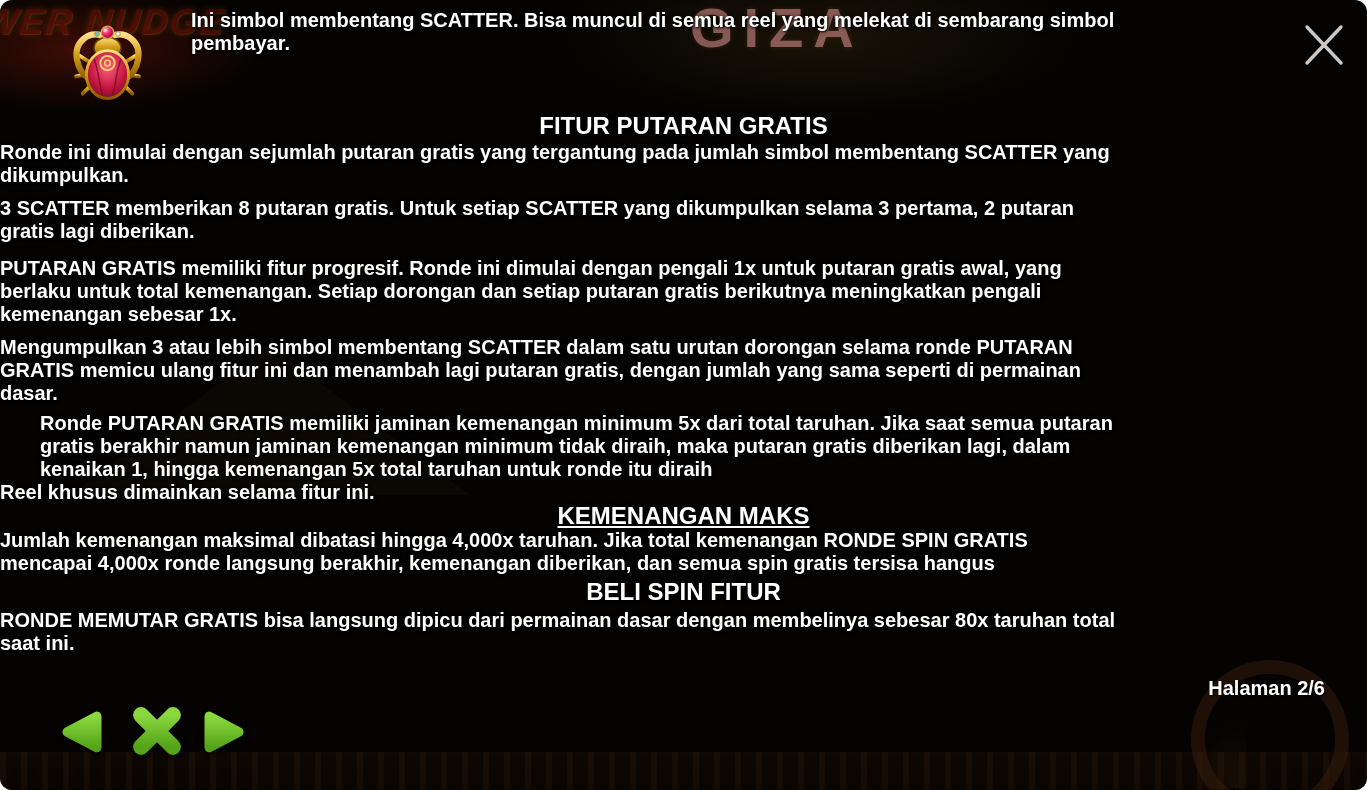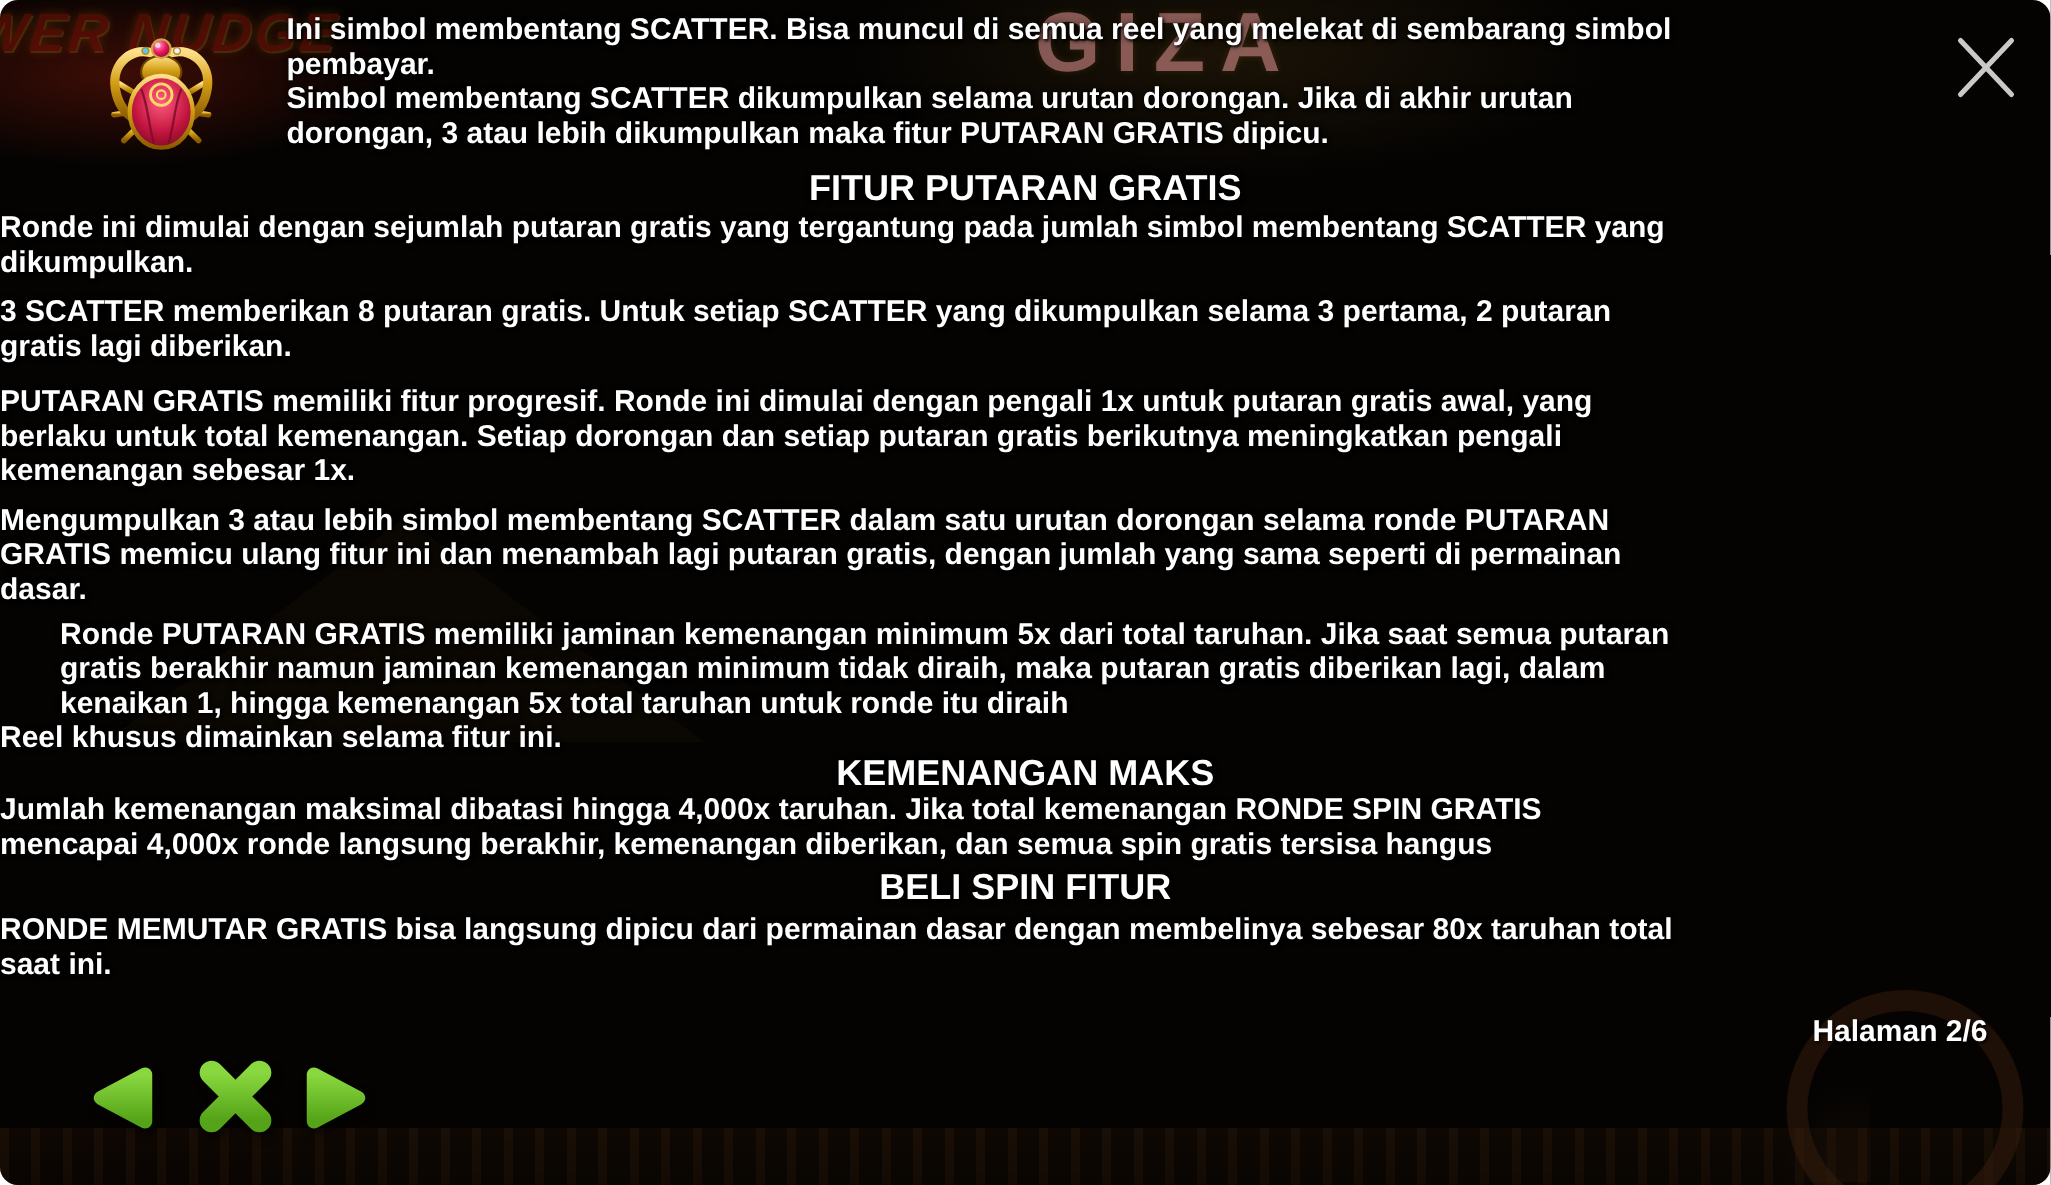--- a/index.html
+++ b/index.html
@@ -40,21 +40,21 @@
 
   .intro{display:flex;align-items:flex-start;padding:9px 20px 0 55px;height:101px;position:relative;z-index:2;gap:29px;}
   .intro-icon{width:105px;height:88px;margin-top:12px;flex:none;}
   .intro-text{margin-left:2px;}
 
   .mt-h1{margin-top:1px;}
   .mt-g1{margin-top:10px;}
   .mt-g2{margin-top:14px;}
   .mt-g3{margin-top:10px;}
   .mt-g4{margin-top:7px;padding-left:40px;}
-  .mt-h2{margin-top:-3px;}
+  .mt-h2{margin-top:-3px;text-decoration:underline;}
   .mt-p2{margin-top:-2px;}
   .mt-h3{margin-top:2px;}
   .mt-p3{margin-top:2px;}
 
   
   .close-top{position:absolute;top:22px;right:20px;width:46px;height:46px;cursor:pointer;
     background:none;border:none;padding:0;z-index:5;}
   .nav-btn{position:absolute;cursor:pointer;background:none;border:none;padding:0;z-index:5;
     filter:drop-shadow(2px 4px 3px rgba(0,0,0,.55));}
   .btn-prev{left:56px;top:703px;width:52px;height:58px;}
@@ -126,22 +126,20 @@
         <path d="M50 81 L50 88" stroke="url(#gold)" stroke-width="4" stroke-linecap="round"></path>
         <circle cx="50" cy="12" r="6.5" fill="url(#gem)" stroke="#caa83e" stroke-width="1.5"></circle>
         <circle cx="47.6" cy="9.6" r="1.8" fill="#ffd9e8" opacity=".9"></circle>
         <circle cx="39" cy="13.5" r="2.4" fill="#57c8f2" stroke="#b68a1e" stroke-width="1"></circle>
         <circle cx="61" cy="13.5" r="2.4" fill="#e8f4ff" stroke="#b68a1e" stroke-width="1"></circle>
       </svg>
     </div>
     <div class="intro-text">
       <p class="p left">Ini simbol membentang SCATTER. Bisa muncul di semua reel yang melekat di sembarang simbol
 pembayar.</p>
-      <p class="p left">Simbol membentang SCATTER dikumpulkan selama urutan dorongan. Jika di akhir urutan
-dorongan, 3 atau lebih dikumpulkan maka fitur PUTARAN GRATIS dipicu.</p>
     </div>
   </div>
 
   <h2 class="h mt-h1">FITUR PUTARAN GRATIS</h2>
   <p class="p">Ronde ini dimulai dengan sejumlah putaran gratis yang tergantung pada jumlah simbol membentang SCATTER yang
 dikumpulkan.</p>
   <p class="p mt-g1">3 SCATTER memberikan 8 putaran gratis. Untuk setiap SCATTER yang dikumpulkan selama 3 pertama, 2 putaran
 gratis lagi diberikan.</p>
   <p class="p mt-g2">PUTARAN GRATIS memiliki fitur progresif. Ronde ini dimulai dengan pengali 1x untuk putaran gratis awal, yang
 berlaku untuk total kemenangan. Setiap dorongan dan setiap putaran gratis berikutnya meningkatkan pengali

